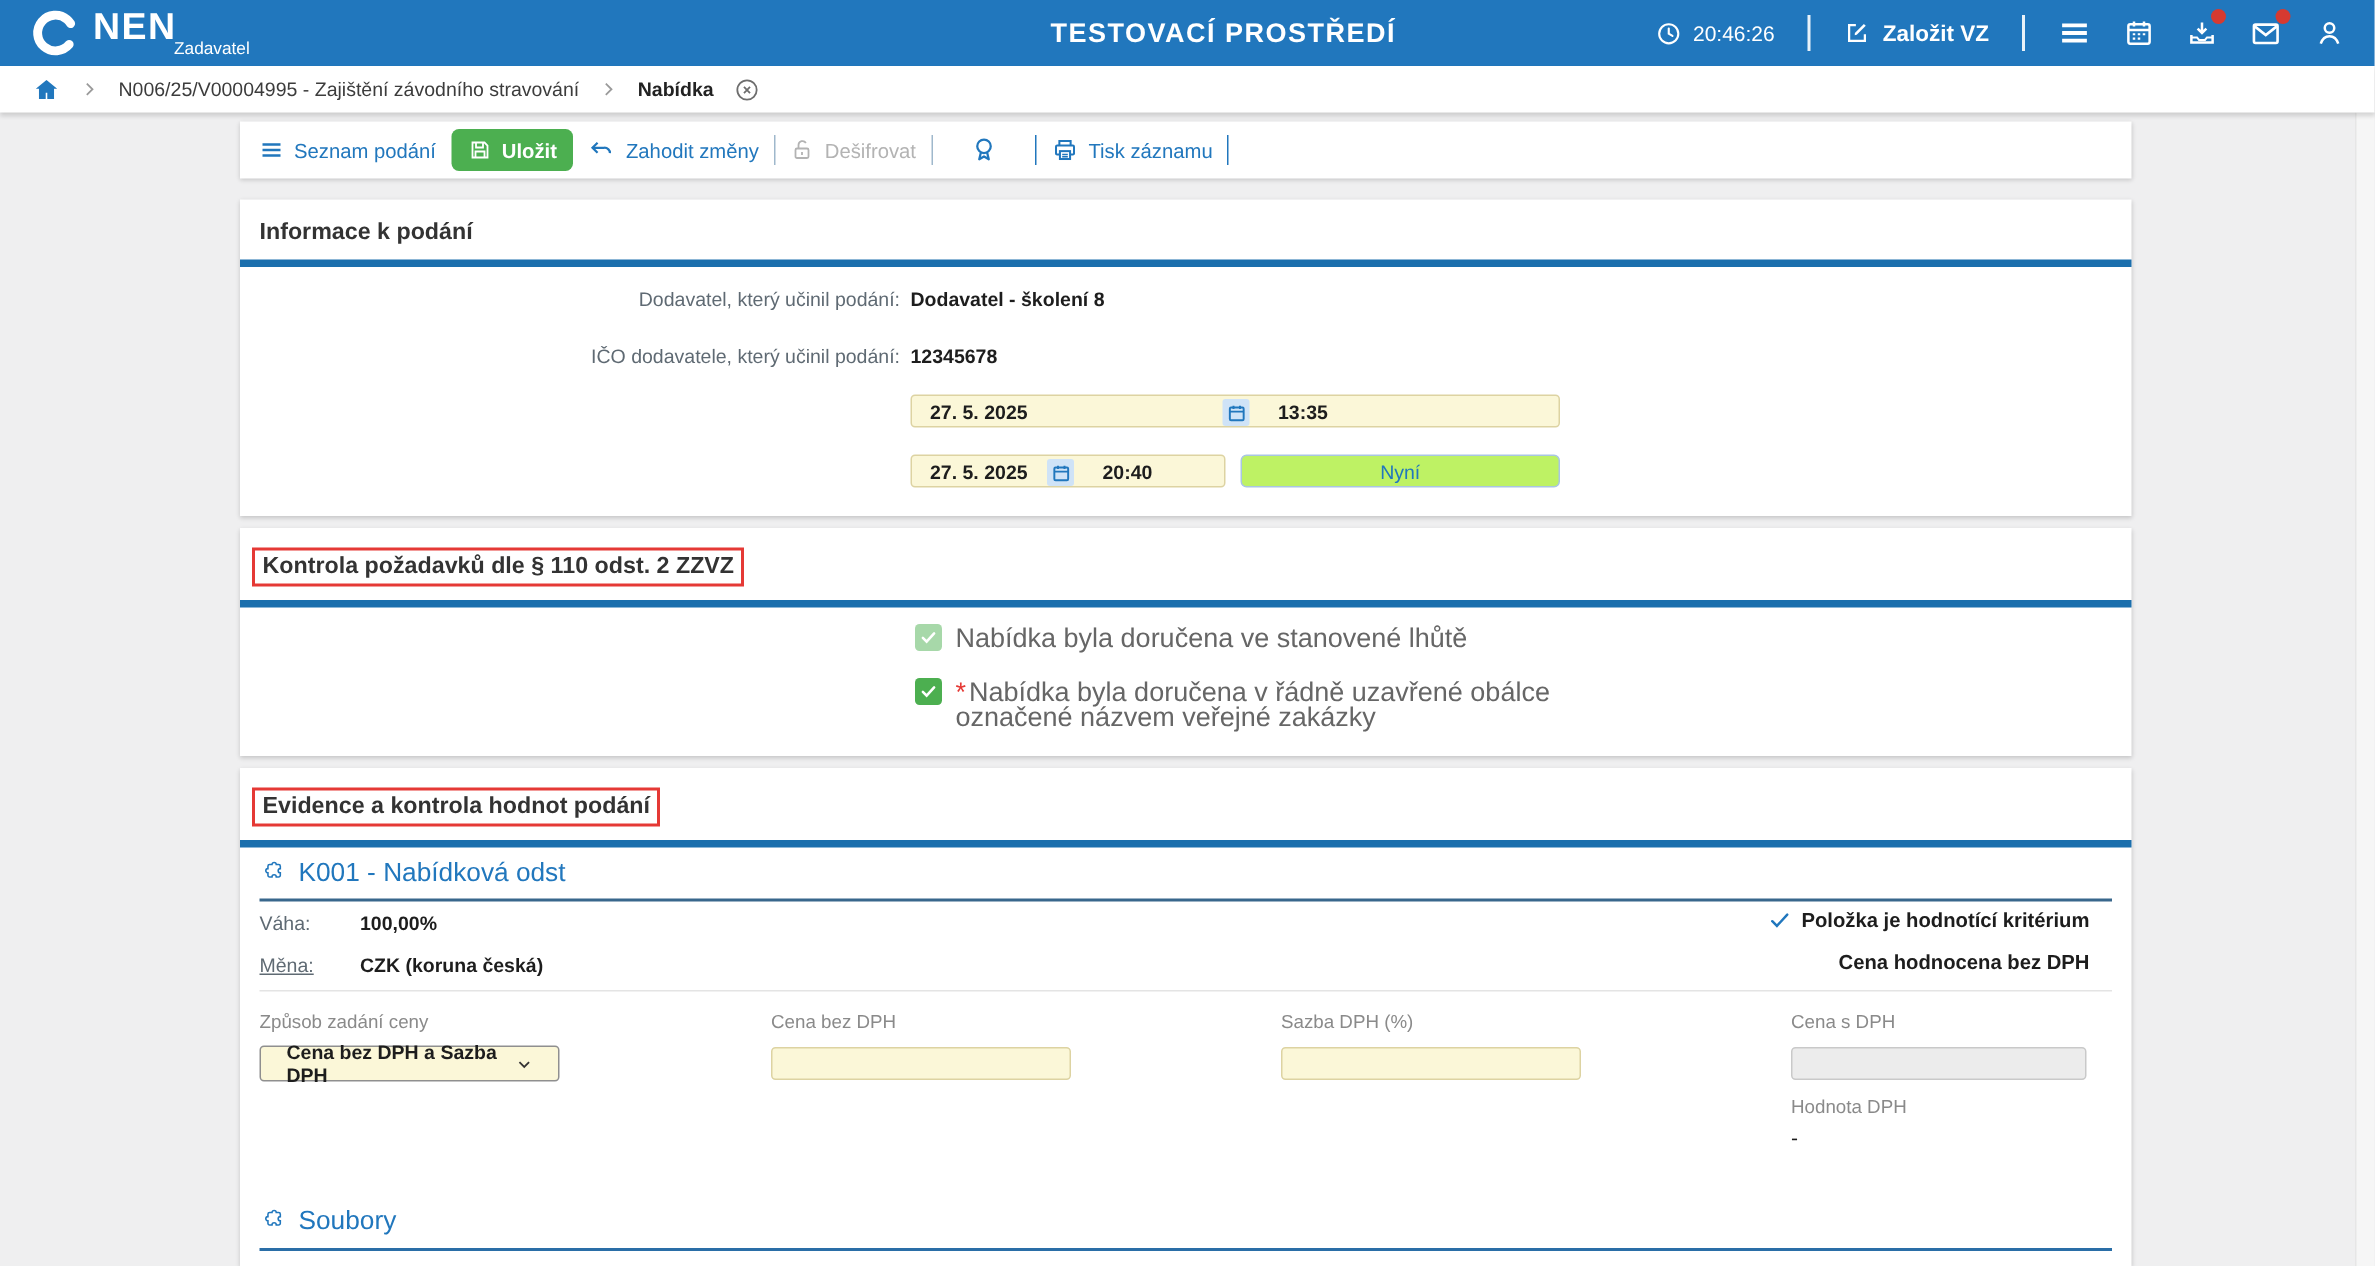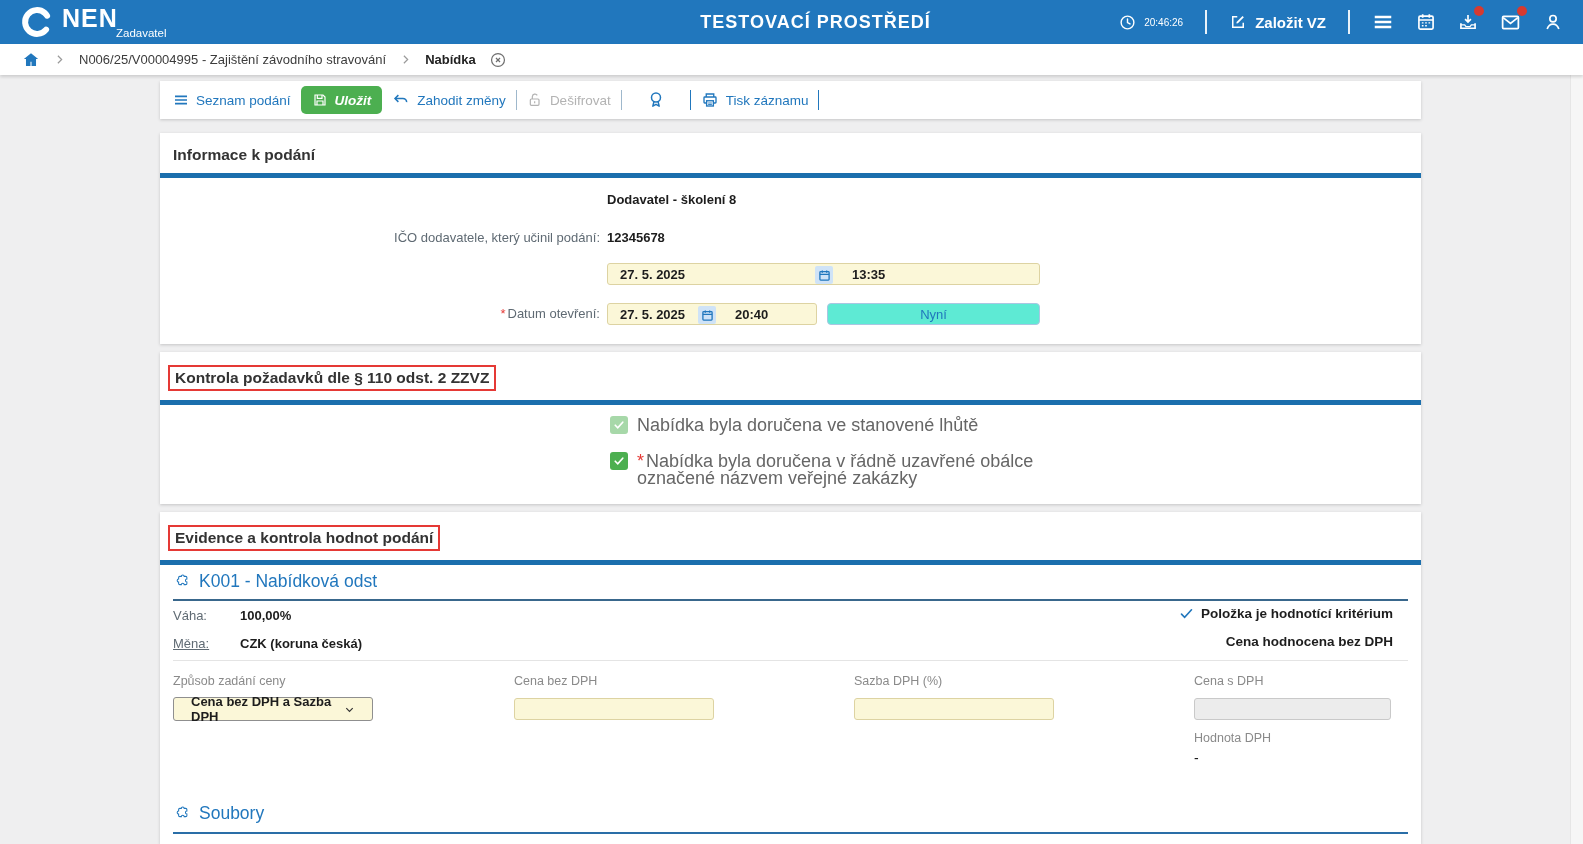--- a/index.html
+++ b/index.html
@@ -18,21 +18,21 @@
   }
   .brand { display:flex; align-items:flex-start; margin-left:20px; position:relative; }
   .brand-text { font-size:25px; font-weight:bold; letter-spacing:1px; line-height:26px; margin-left:8px; }
   .brand-sub { position:absolute; left:96px; top:22px; font-size:11.5px; font-weight:normal; }
   .env-title {
     position:absolute; left:0; right:0; text-align:center;
     font-size:18px; font-weight:bold; letter-spacing:1px;margin-left:48px;
   }
   .topbar-right { margin-left:auto; display:flex; align-items:center; gap:22px; padding-right:20px; z-index:2; }
   .top-item { display:flex; align-items:center; gap:8px; cursor:pointer; }
-  .top-time { font-size:10px; }
+  .top-time { font-size:14px; }
   .top-create { font-size:15px; font-weight:bold; }
   .vdiv { width:2px; height:24px; background:rgba(255,255,255,.9); }
   .badge-wrap { position:relative; }
   .dot {
     position:absolute; right:-6px; top:-6px; width:10px; height:10px;
     border-radius:50%; background:#d63a30;
   }
 
   
   .crumbbar {
@@ -58,21 +58,21 @@
   .card1 { top:133px; height:211px; }
   .card2 { top:352px; height:152px; }
   .card3 { top:512px; height:332px; }
 
   
   .tb-item { display:flex; align-items:center; gap:7px; color:#2177bd; font-size:13.5px; cursor:pointer; }
   .tb-item.disabled { color:#b3b3b3; cursor:default; }
   .tb-save {
     display:flex; align-items:center; gap:7px; background:#4caf50; color:#fff;
     font-size:13.5px; font-weight:bold; border:none; border-radius:5px;
-    padding:6px 11px; margin:16px 10px; cursor:pointer; font-family:inherit;font-style:italic;
+    padding:6px 11px; margin:16px 10px; cursor:pointer; font-family:inherit;
   }
   .tb-div { width:1px; height:20px; margin:0 10px; background:#9fb8cc; }
   .tb-div.blue { background:#2177bd; }
 
   
   .sec-title {
     display:inline-block; margin:13px 0 0 13px;
     font-size:15.5px; font-weight:bold; color:#333;
   }
   .sec-title.boxed { border:2px solid #e53935; padding:2px 5px; margin-left:8px; }
@@ -96,21 +96,21 @@
     display:flex; align-items:center;
   }
   .date-text { font-weight:bold; color:#1d1d1d; padding-left:12px; font-size:13px; }
   .cal-btn {
     width:18px; height:18px; background:#cfe3f7; border-radius:2px;
     display:flex; align-items:center; justify-content:center; cursor:pointer;
     position:absolute; top:2px;
   }
   .now-btn {
     position:absolute; left:667px; top:0; width:213px; height:22px;
-    background:#5eead4; border:1px solid #a9c6e2; border-radius:4px;
+    background:#bef264; border:1px solid #a9c6e2; border-radius:4px;
     color:#2177bd; font-size:13px; display:flex; align-items:center; justify-content:center;
     cursor:pointer; font-family:inherit;
   }
 
   
   .chk-row { position:absolute; left:450px; display:flex; gap:9px; }
   .chk {
     width:18px; height:18px; border-radius:3px; flex:none;
     display:flex; align-items:center; justify-content:center;
   }
@@ -325,20 +325,21 @@
     <span>Tisk záznamu</span>
   </div>
   <div class="tb-div blue"></div>
 </div>
 
 <div class="card card1">
   <div class="sec-title">Informace k podání</div>
   <div class="sec-rule"></div>
 
   <div class="frow" style="top:56px;">
+    <span class="flabel">Dodavatel, který učinil podání:</span>
     <span class="fvalue">Dodavatel - školení 8</span>
   </div>
   <div class="frow" style="top:94px;">
     <span class="flabel">IČO dodavatele, který učinil podání:</span>
     <span class="fvalue">12345678</span>
   </div>
 
   <div class="frow" style="top:130px;">
     <div class="date-box" style="width:433px;">
       <span class="date-text">27. 5. 2025</span>
@@ -346,21 +347,20 @@
         <svg width="13" height="13" viewBox="0 0 24 24">
             <rect x="3.5" y="5" width="17" height="15.5" rx="1.5" fill="none" stroke="#2177bd" stroke-width="2.4"></rect>
             <path d="M3.5 10h17M8 2.8v4M16 2.8v4" stroke="#2177bd" stroke-width="2.4"></path>
           </svg>
       </span>
       <span class="date-text" style="position:absolute; left:232px;">13:35</span>
     </div>
   </div>
 
   <div class="frow" style="top:170px;">
-    <span class="flabel"><span class="req">*</span><span>Datum otevření:</span></span>
     <div class="date-box" style="width:210px;">
       <span class="date-text">27. 5. 2025</span>
       <span class="cal-btn" style="left:90px;">
         <svg width="13" height="13" viewBox="0 0 24 24">
             <rect x="3.5" y="5" width="17" height="15.5" rx="1.5" fill="none" stroke="#2177bd" stroke-width="2.4"></rect>
             <path d="M3.5 10h17M8 2.8v4M16 2.8v4" stroke="#2177bd" stroke-width="2.4"></path>
           </svg>
       </span>
       <span class="date-text" style="position:absolute; left:115px;">20:40</span>
     </div>

